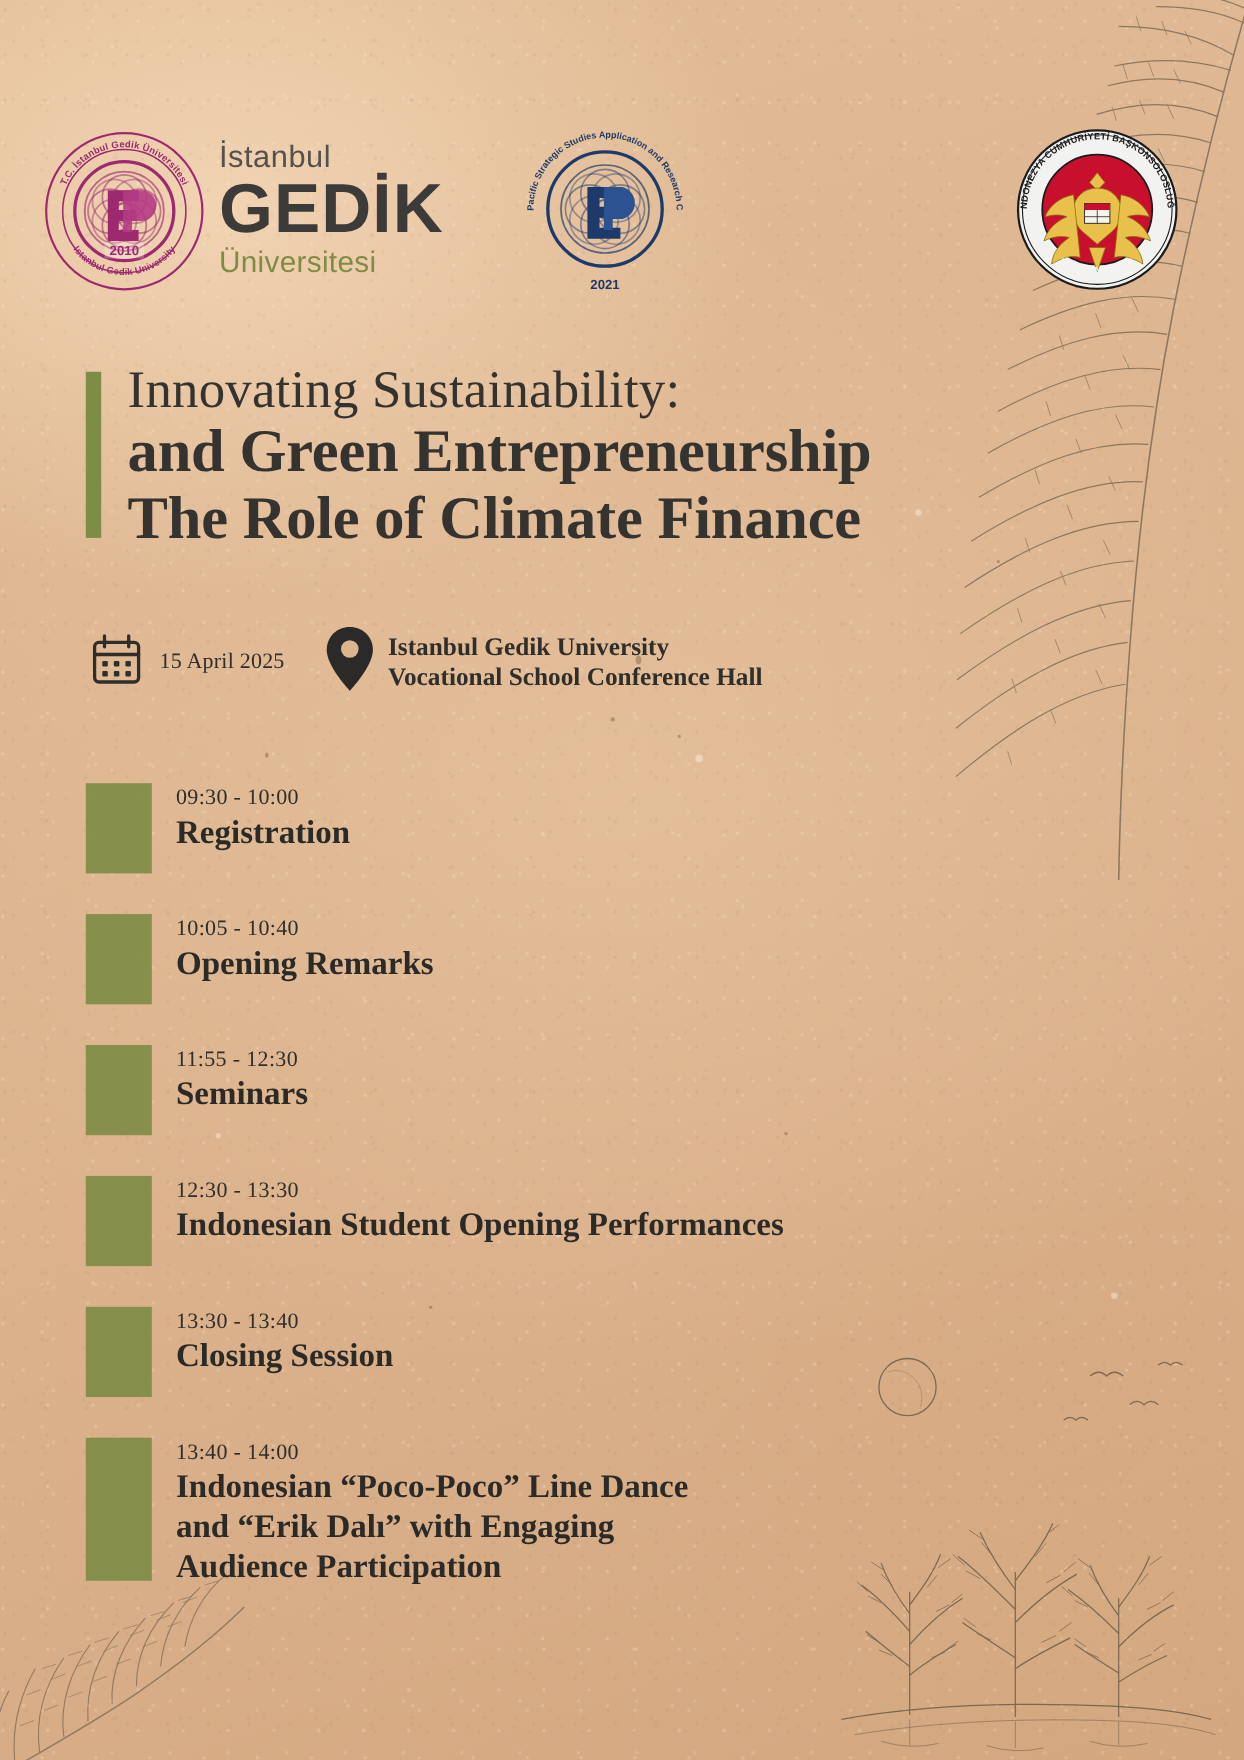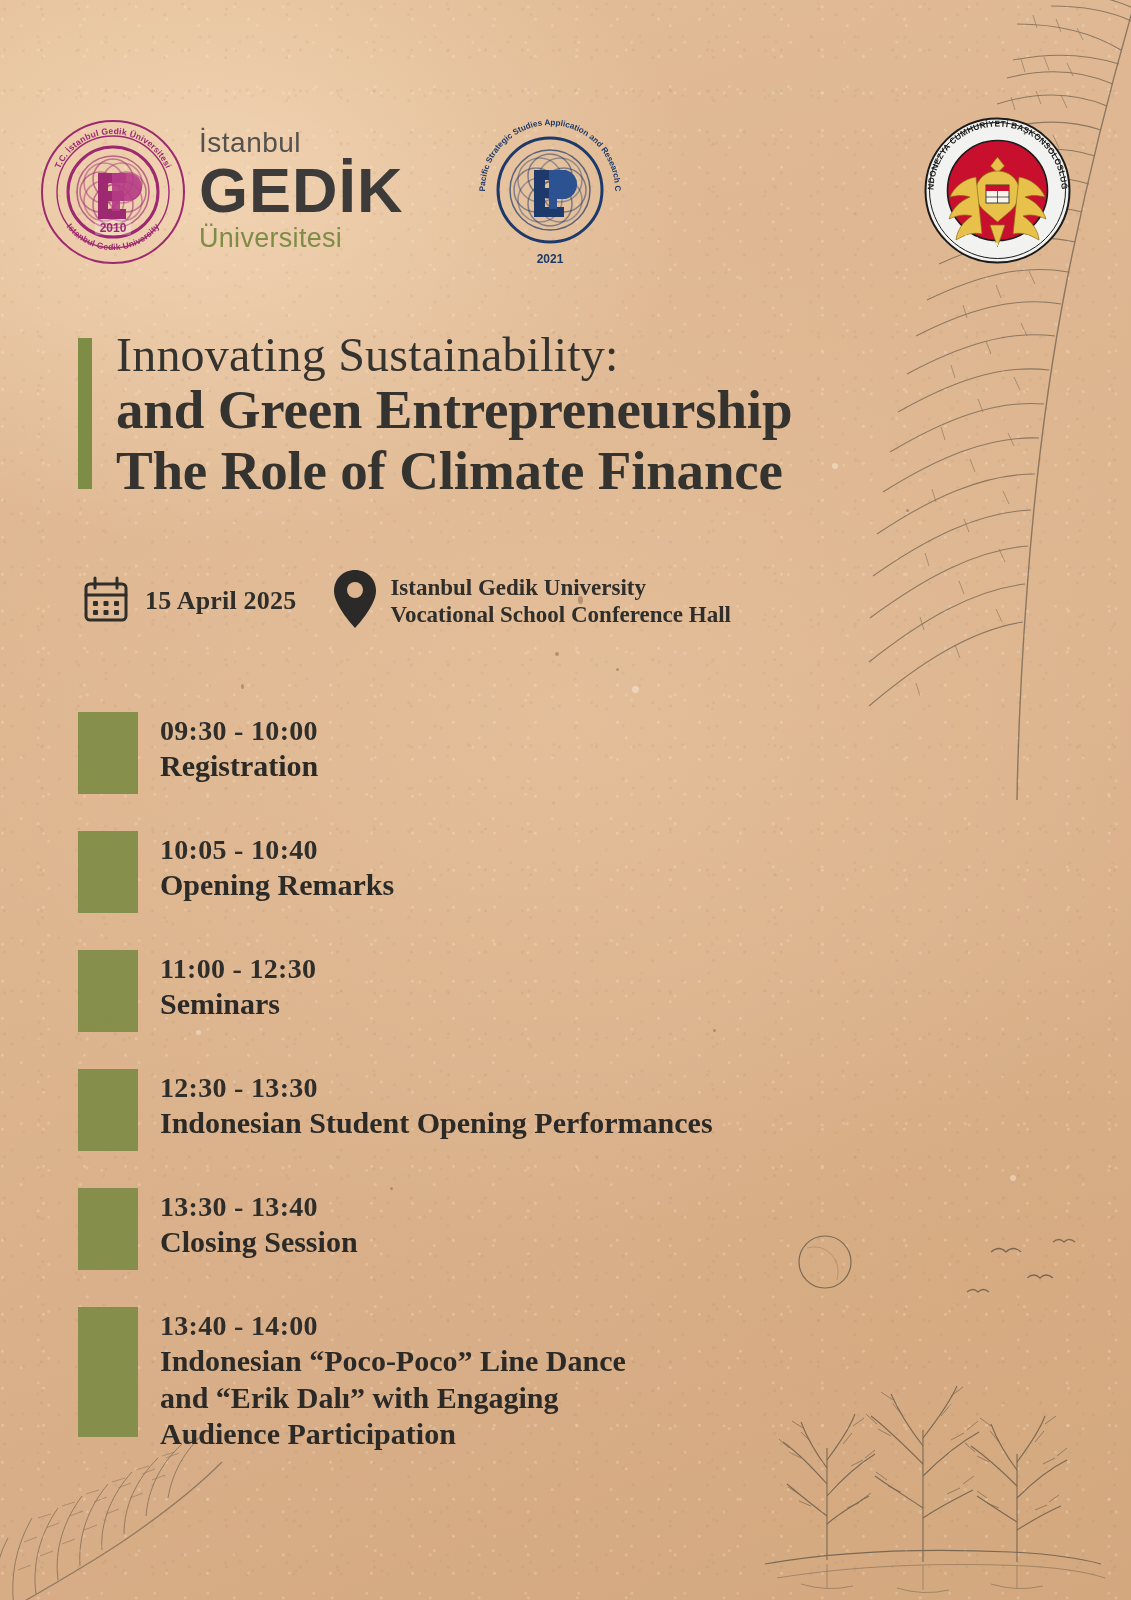--- a/index.html
+++ b/index.html
@@ -123,22 +123,22 @@
   
   #meta-row {
     position: absolute;
     left: 80px;
     top: 568px;
     display: flex;
     align-items: center;
   }
   #meta-date { display: flex; align-items: center; gap: 13px; }
   #date-text {
-    font-size: 26px;
-    font-weight: bold;
+    font-size: 20px;
+    font-weight: normal;
     color: #2f2e2b;
     letter-spacing: .2px;
   }
   #meta-venue { display: flex; align-items: center; gap: 12px; margin-left: 36px; }
   #venue-text {
     font-size: 23px;
     font-weight: bold;
     color: #2f2e2b;
     line-height: 1.18;
   }
@@ -159,22 +159,22 @@
     width: 60px;
     flex: 0 0 60px;
     background: #7e8c45;
     margin-right: 22px;
     opacity: .92;
   }
   .chip-h2 { height: 82px; }
   .chip-h3 { height: 130px; }
   .agenda-body { padding-top: 2px; }
   .agenda-time {
-    font-size: 28px;
-    font-weight: bold;
+    font-size: 20px;
+    font-weight: normal;
     color: #2f2e2b;
     letter-spacing: .3px;
     line-height: 1.18;
   }
   .agenda-title {
     font-size: 30px;
     font-weight: bold;
     color: #2b2a27;
     line-height: 1.22;
     margin-top: 1px;
@@ -497,21 +497,21 @@
       <div class="agenda-chip chip-h2"></div>
       <div class="agenda-body">
         <div class="agenda-time">10:05 - 10:40</div>
         <div class="agenda-title">Opening Remarks</div>
       </div>
     </div>
 
     <div class="agenda-item">
       <div class="agenda-chip chip-h2"></div>
       <div class="agenda-body">
-        <div class="agenda-time">11:00 - 12:30</div>
+        <div class="agenda-time">11:55 - 12:30</div>
         <div class="agenda-title">Seminars</div>
       </div>
     </div>
 
     <div class="agenda-item">
       <div class="agenda-chip chip-h2"></div>
       <div class="agenda-body">
         <div class="agenda-time">12:30 - 13:30</div>
         <div class="agenda-title">Indonesian Student Opening Performances</div>
       </div>

